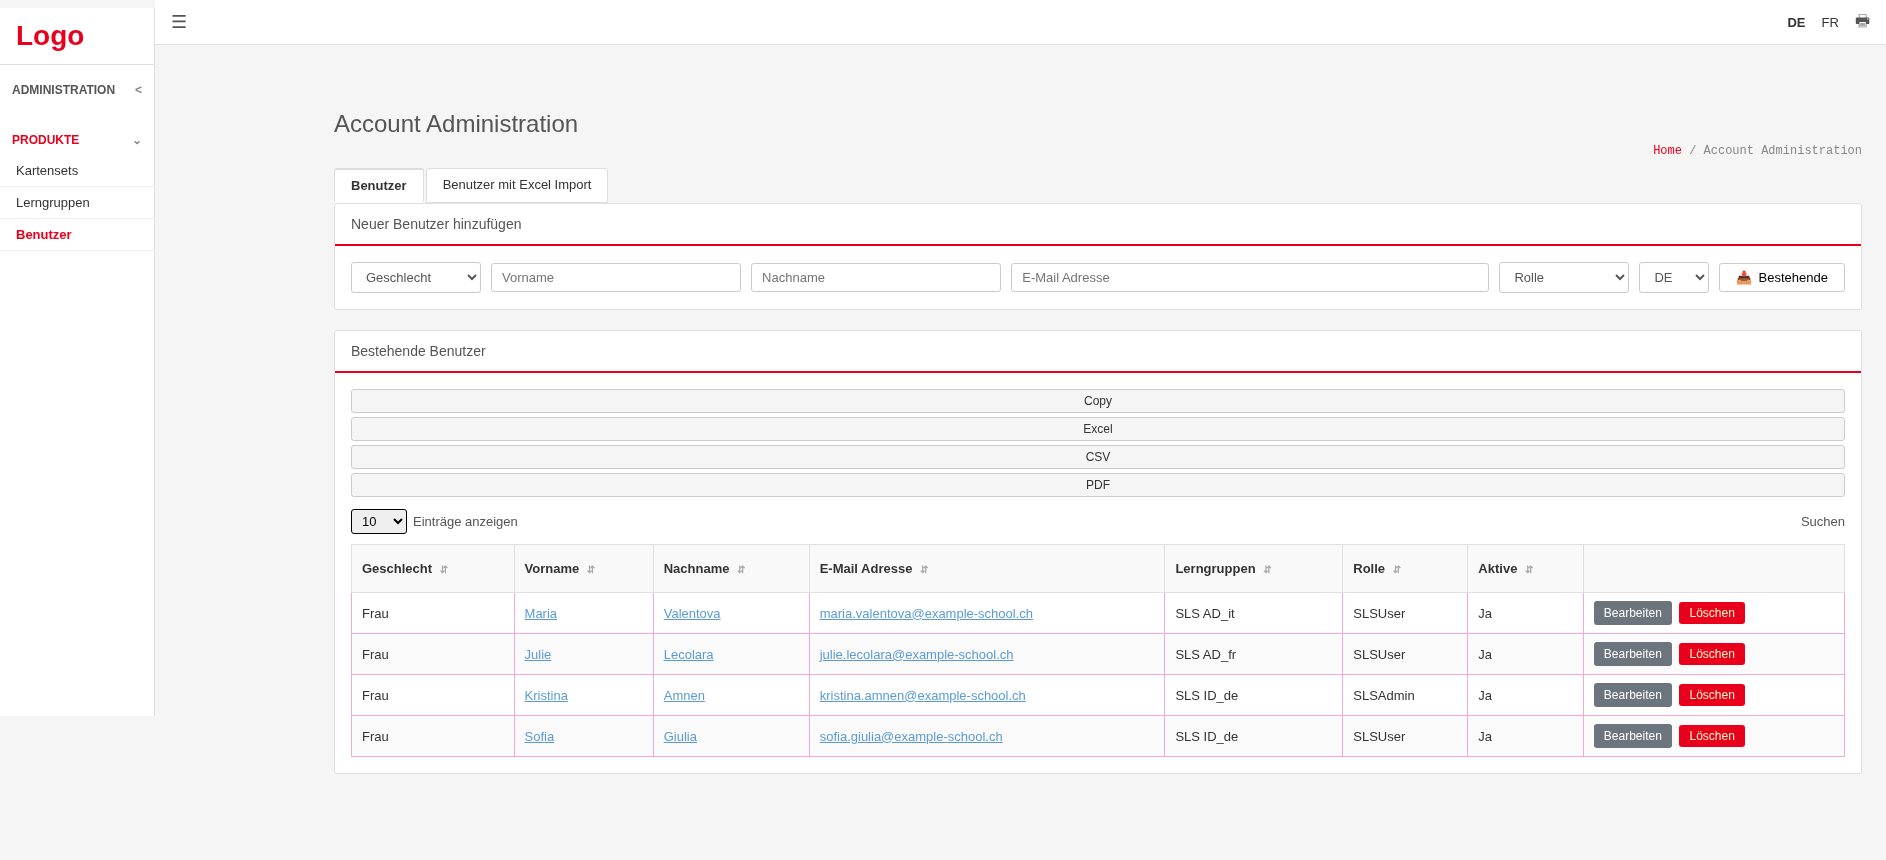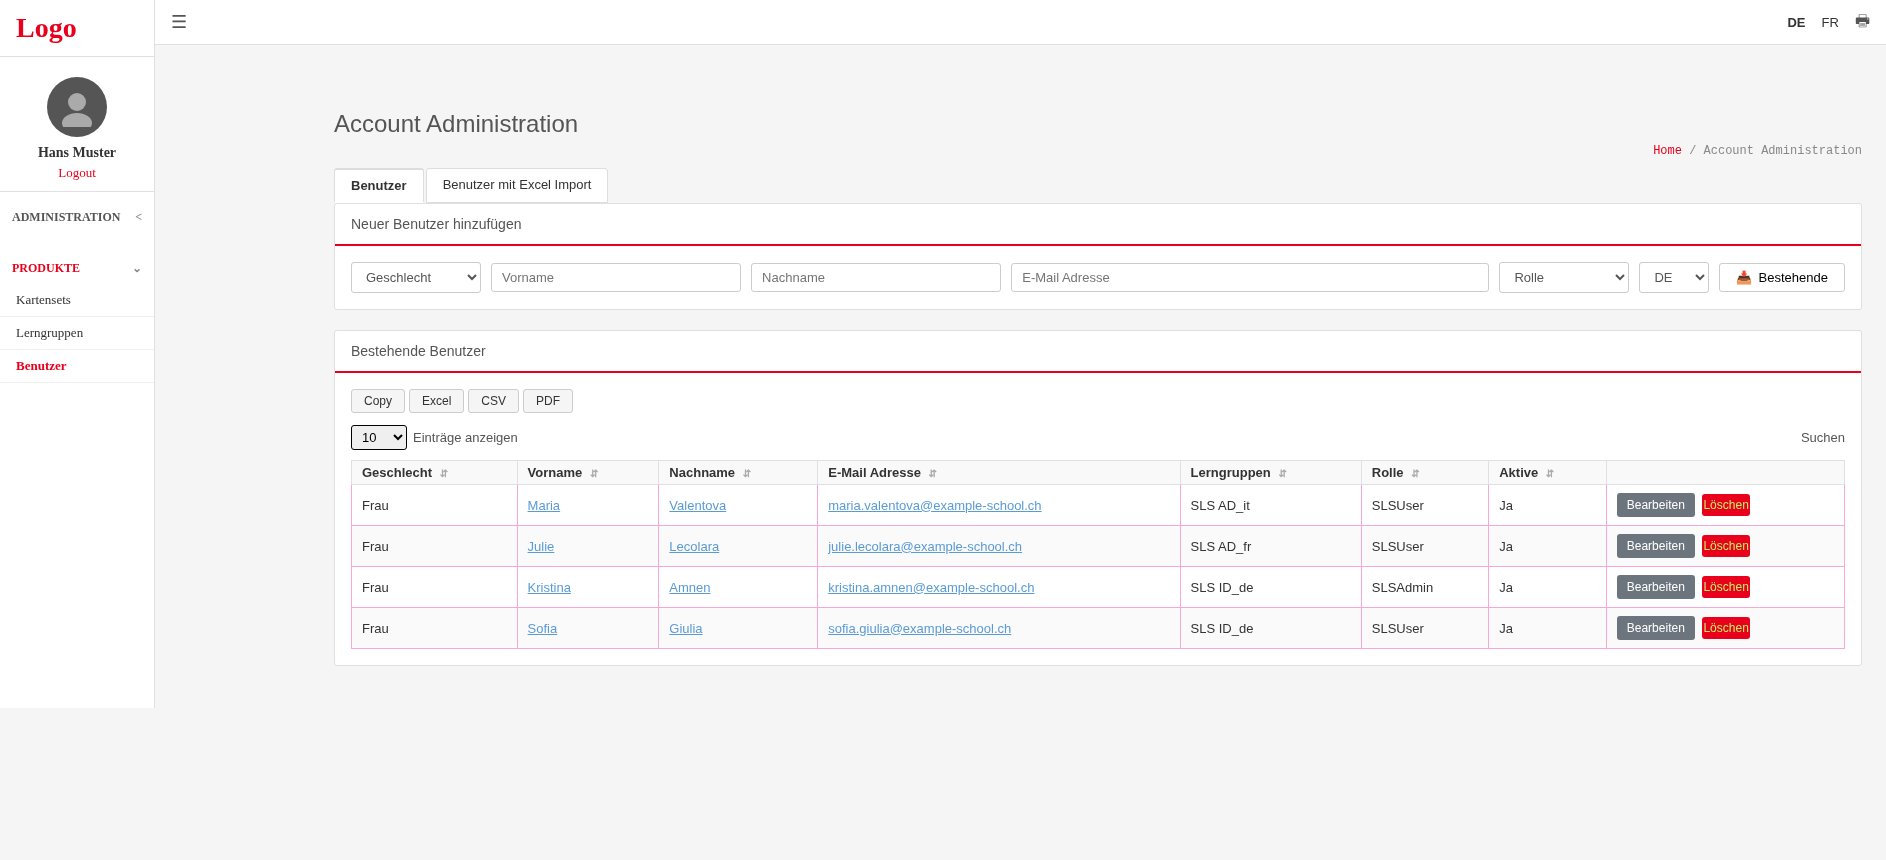--- a/index.html
+++ b/index.html
@@ -209,20 +209,21 @@
       align-items: center;
       gap: 6px;
       white-space: nowrap;
     }
 
     
     .export-btns {
       display: flex;
       gap: 4px;
       margin-bottom: 12px;
+      flex-direction: column;
     }
     .btn-export {
       padding: 4px 12px;
       background: #f5f5f5;
       border: 1px solid #ccc;
       border-radius: 3px;
       font-size: 12px;
       cursor: pointer;
       color: #333;
     }
@@ -254,21 +255,21 @@
 
     
     .data-table {
       width: 100%;
       border-collapse: collapse;
       font-size: 13px;
     }
     .data-table th {
       background: #f9f9f9;
       border: 1px solid #e0e0e0;
-      padding: 4px 10px;
+      padding: 16px 10px;
       text-align: left;
       font-weight: bold;
       color: #333;
       white-space: nowrap;
     }
     .data-table th .sort-icon { color: #aaa; margin-left: 4px; font-size: 10px; }
     .data-table td {
       border: 1px solid #f9a8d4;
       padding: 8px 10px;
       color: #333;
@@ -282,50 +283,40 @@
       padding: 5px 10px;
       background: #6c757d;
       border: none;
       border-radius: 3px;
       color: #fff;
       font-size: 12px;
       cursor: pointer;
       margin-right: 4px;
     }
     .btn-loeschen {
-      padding: 4px 1px;
+      padding: 4px 10px;
       background: #e8001c;
       border: none;
       border-radius: 3px;
-      color: #bef264;
+      color: #fef9c3;
       font-size: 12px;
       cursor: pointer;
     }
 
     
     body { position: relative; }
-    #sidebar { height: 708px; position: fixed; left: 0; top: 0; z-index: 10; font-family: Liberation Serif, serif; }
+    #sidebar { height: 708px; position: fixed; left: 0; top: 8px; z-index: 10; }
     #topbar { z-index: 9; position: fixed; }
     #main { position: absolute; left: 155px; top: 45px; right: 0; bottom: 0; overflow-y: auto; }
   </style>
 </head>
 <body>
 
 <div id="sidebar">
   <div class="logo">Logo</div>
-  <div class="user-section">
-    <div class="avatar">
-      <svg viewBox="0 0 40 40" xmlns="http://www.w3.org/2000/svg">
-        <circle cx="20" cy="15" r="9" fill="#aaa"></circle>
-        <ellipse cx="20" cy="36" rx="15" ry="10" fill="#aaa"></ellipse>
-      </svg>
-    </div>
-    <div class="username">Hans Muster</div>
-    <div class="logout-link">Logout</div>
-  </div>
 
   <div class="nav-section">
     <div class="nav-header">
       <span>ADMINISTRATION</span>
       <span class="chevron">&lt;</span>
     </div>
   </div>
 
   <div class="nav-section">
     <div class="nav-header red">

